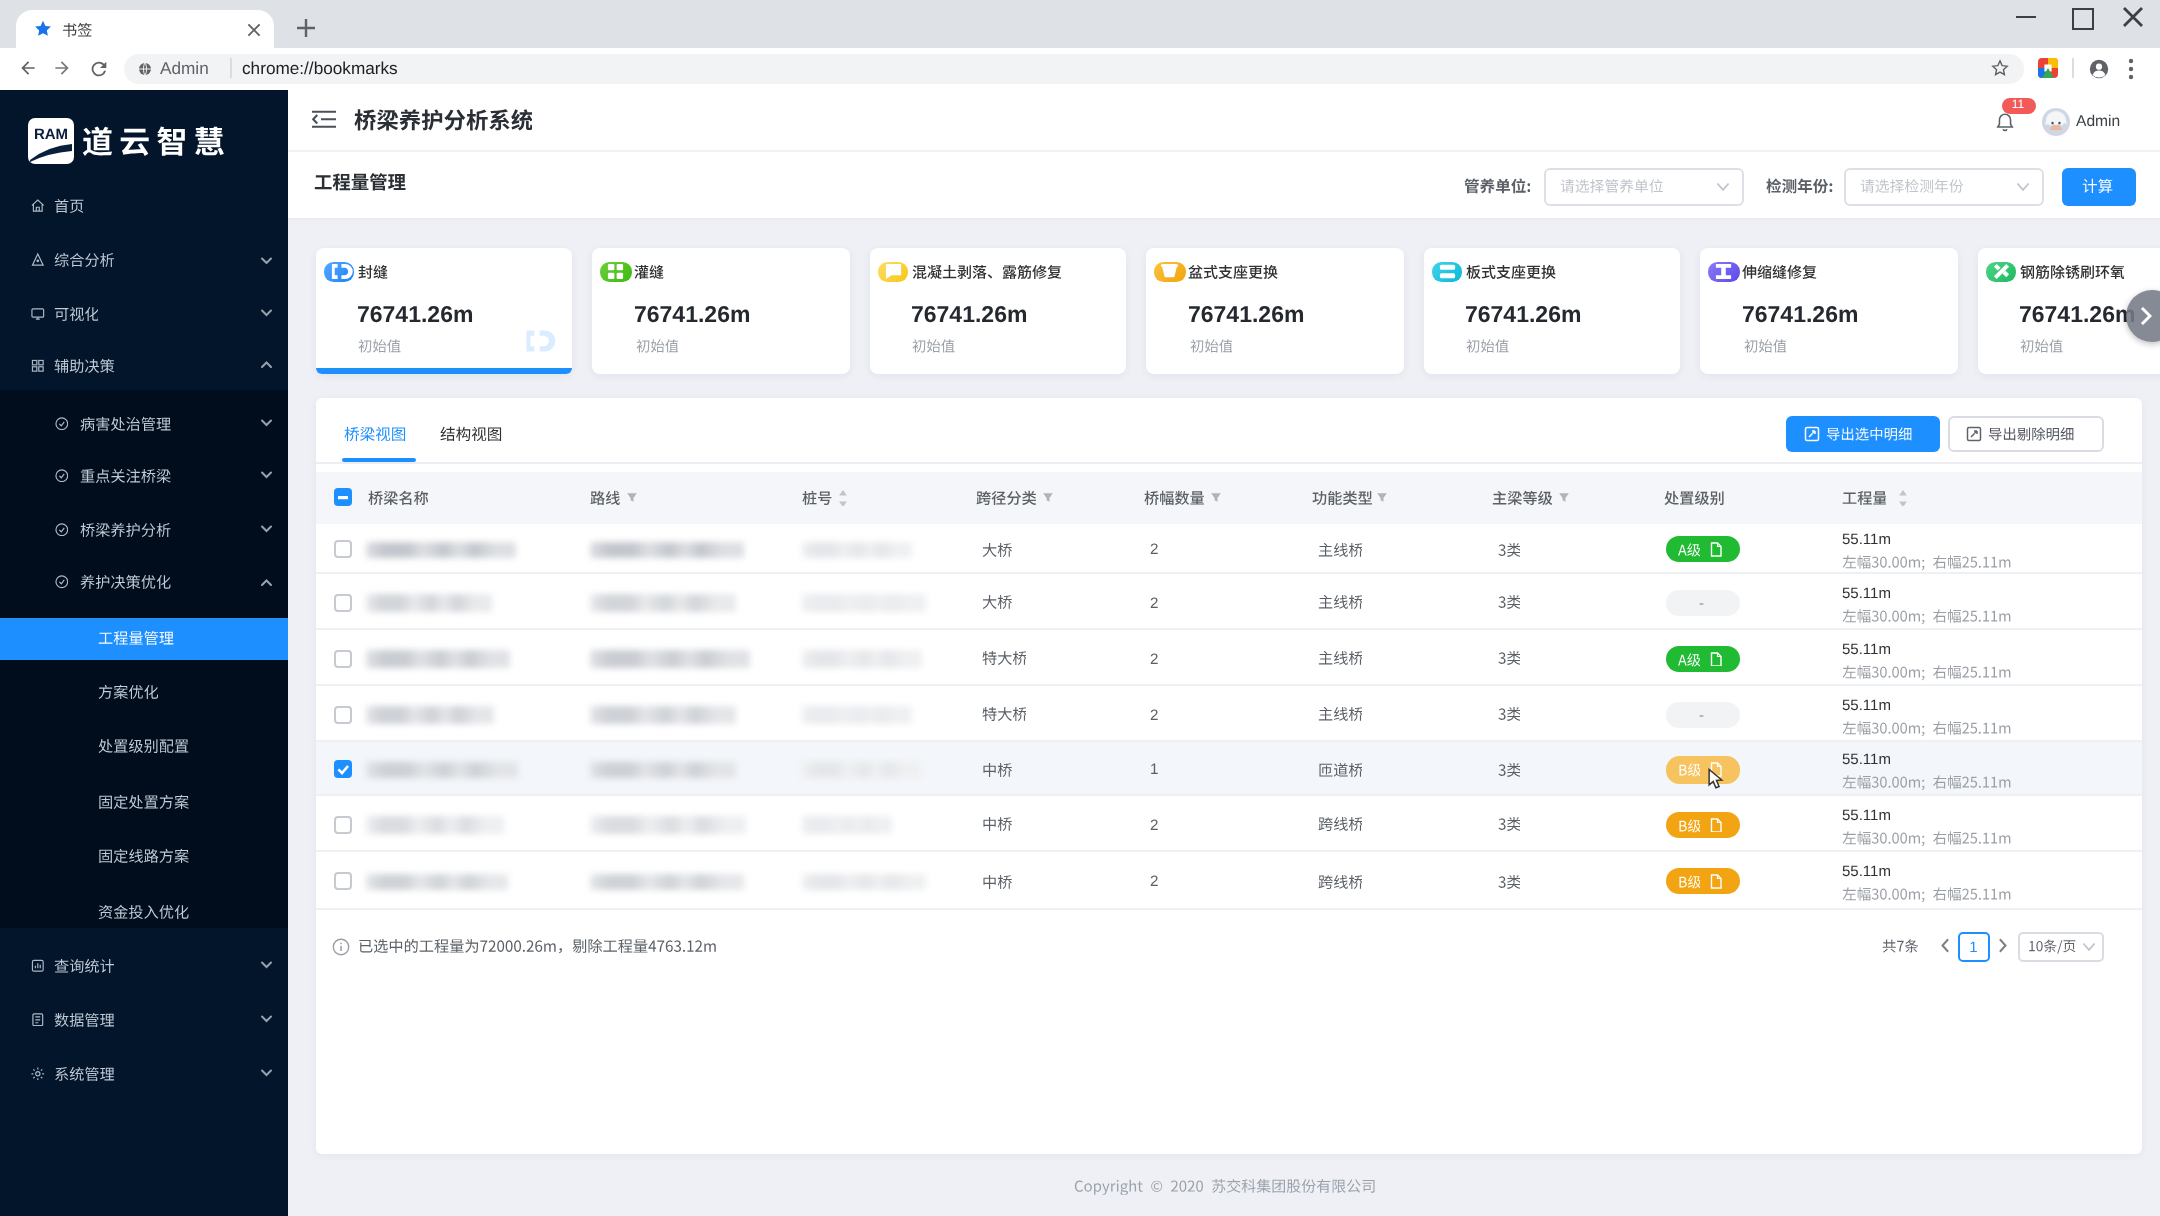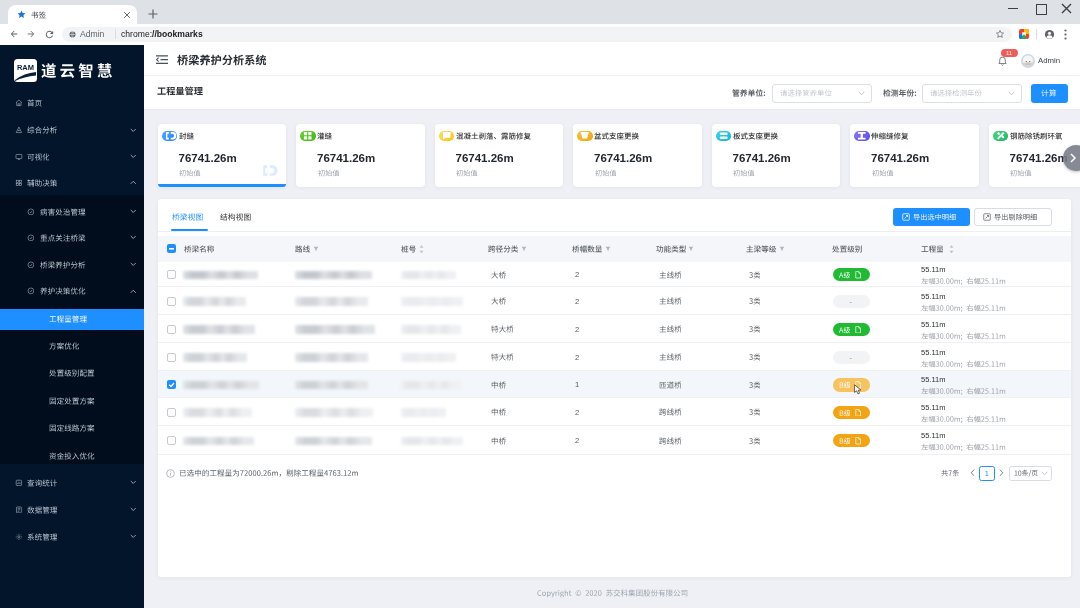--- a/index.html
+++ b/index.html
@@ -248,21 +248,21 @@
     <div style="position:absolute;left:44px;top:28.5px;width:11px;height:11px;line-height:0;"><svg width="11" height="11" viewBox="0 0 24 24">
         <path fill="#5f6368" d="M17.65 6.35A8 8 0 1 0 19.7 14h-2.1a6 6 0 1 1-1.4-6.2L13 11h7V4z"></path>
       </svg></div>
     <div style="position:absolute;left:62px;top:27px;width:950px;height:14.5px;background:#f1f3f4;border-radius:7.5px;"></div>
     <div style="position:absolute;left:69px;top:30.5px;width:7px;height:7px;line-height:0;"><svg width="7" height="7" viewBox="0 0 14 14">
         <circle cx="7" cy="7" r="6" fill="#5f6368"></circle>
         <path d="M1 7h12M7 1c2 1.8 2 10.2 0 12-2-1.8-2-10.2 0-12z" stroke="#f1f3f4" stroke-width="1" fill="none"></path>
       </svg></div>
     <div style="position:absolute;left:80px;top:27.849999999999998px;font-size:8.6px;color:#5f6368;font-weight:400;line-height:12.899999999999999px;white-space:nowrap;">Admin</div>
     <div style="position:absolute;left:115px;top:29px;width:1px;height:10px;background:#dadce0;"></div>
-    <div style="position:absolute;left:121px;top:27.849999999999998px;font-size:8.6px;color:#202124;font-weight:400;line-height:12.899999999999999px;white-space:nowrap;">chrome:<b style="font-weight:700">//bookmarks</b></div>
+    <div style="position:absolute;left:121px;top:27.849999999999998px;font-size:8.6px;color:#202124;font-weight:400;line-height:12.899999999999999px;white-space:nowrap;">chrome:<b style="font-weight:400">//bookmarks</b></div>
     <div style="position:absolute;left:995px;top:29px;width:10px;height:10px;line-height:0;"><svg width="10" height="10" viewBox="0 0 24 24">
         <path fill="none" stroke="#5f6368" stroke-width="1.7" d="M12 3.5l2.6 5.6 6 .7-4.5 4.2 1.2 6L12 17l-5.3 3 1.2-6L3.4 9.8l6-.7z"></path>
       </svg></div>
     <div style="position:absolute;left:1019px;top:29px;width:10px;height:10px;line-height:0;"><svg width="10" height="10" viewBox="0 0 10 10">
         <rect width="10" height="10" rx="2" fill="#ea4335"></rect>
         <path d="M0 5 h5 v5 h-3 a2 2 0 0 1 -2 -2z" fill="#1a73e8"></path>
         <path d="M5 0 h3 a2 2 0 0 1 2 2 v3 h-5z" fill="#fbbc04"></path>
         <path d="M3.2 3.2 h3.6 v3.6 h-3.6z" fill="#fff"></path>
         <path d="M5 5 l3 5 h-6z" fill="#34a853"></path>
       </svg></div>

